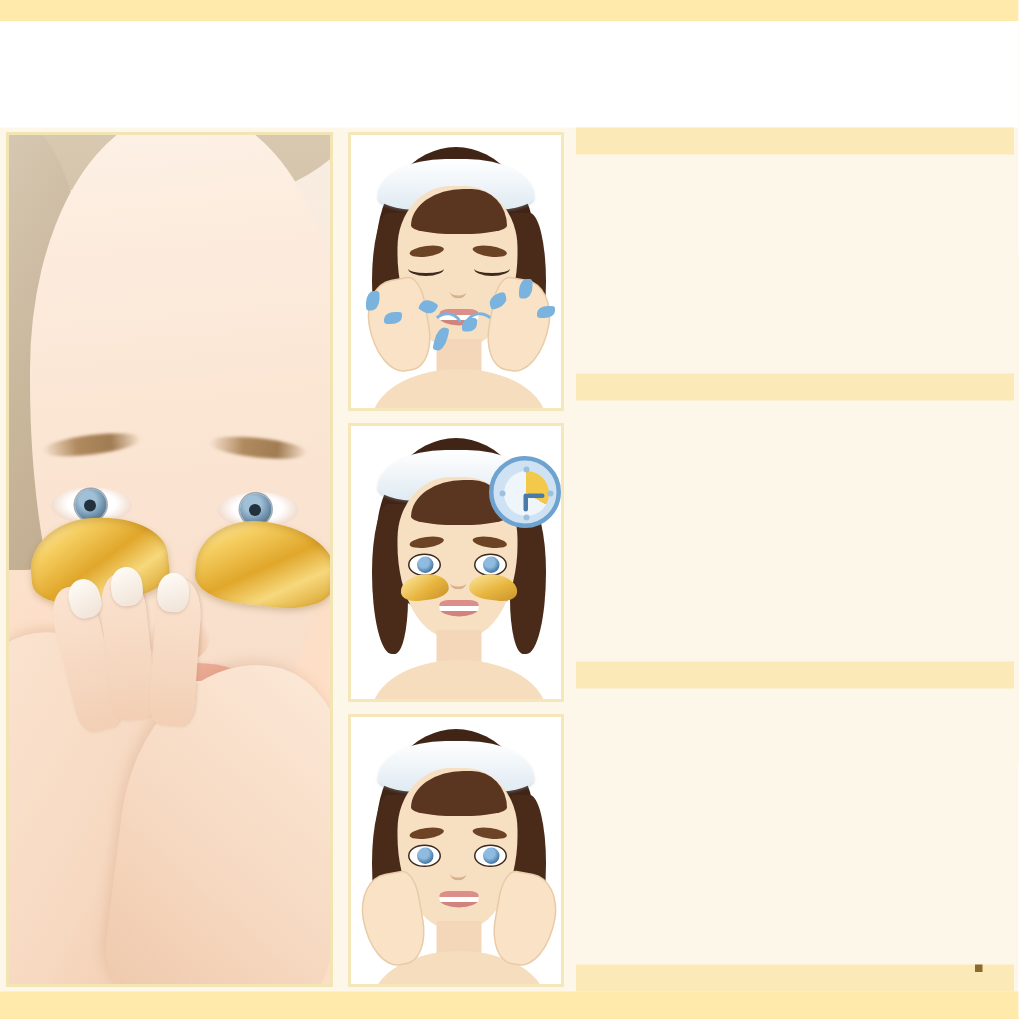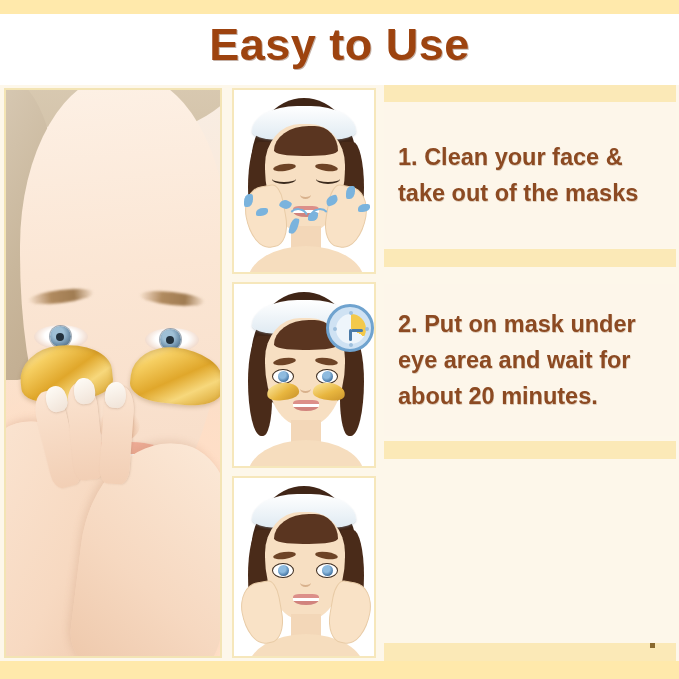--- a/index.html
+++ b/index.html
@@ -333,21 +333,20 @@
 </style>
 </head>
 <body>
 
 <div class="page">
 
   <div class="bar-top"></div>
   <div class="bar-bottom"></div>
 
   <div class="title-band"></div>
-  <div class="title">Easy to Use</div>
 
   <div class="content">
 
     <div class="photo-col">
       <div class="photo">
         <div class="ph-hair-top"></div>
         <div class="ph-hair-l"></div>
         <div class="ph-face"></div>
         <div class="ph-brow l"></div>
         <div class="ph-brow r"></div>
@@ -462,24 +461,18 @@
         </div>
       </div>
     </div>
 
     <div class="text-col">
       <div class="band b1"></div>
       <div class="band b2"></div>
       <div class="band b3"></div>
       <div class="band b4"></div>
 
-      <div class="text-block t1">
-        <p>1. Clean your face &amp; take out of the masks</p>
-      </div>
-      <div class="text-block t2">
-        <p>2. Put on mask under eye area and wait for about 20 minutes.</p>
-      </div>
     </div>
 
   </div>
 
   <div class="speck"></div>
 </div>
 
 </body></html>

